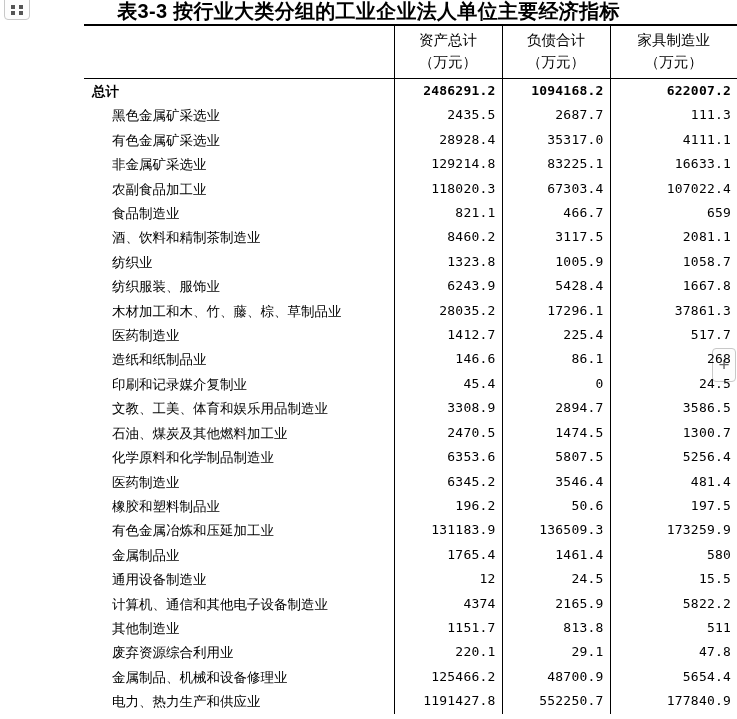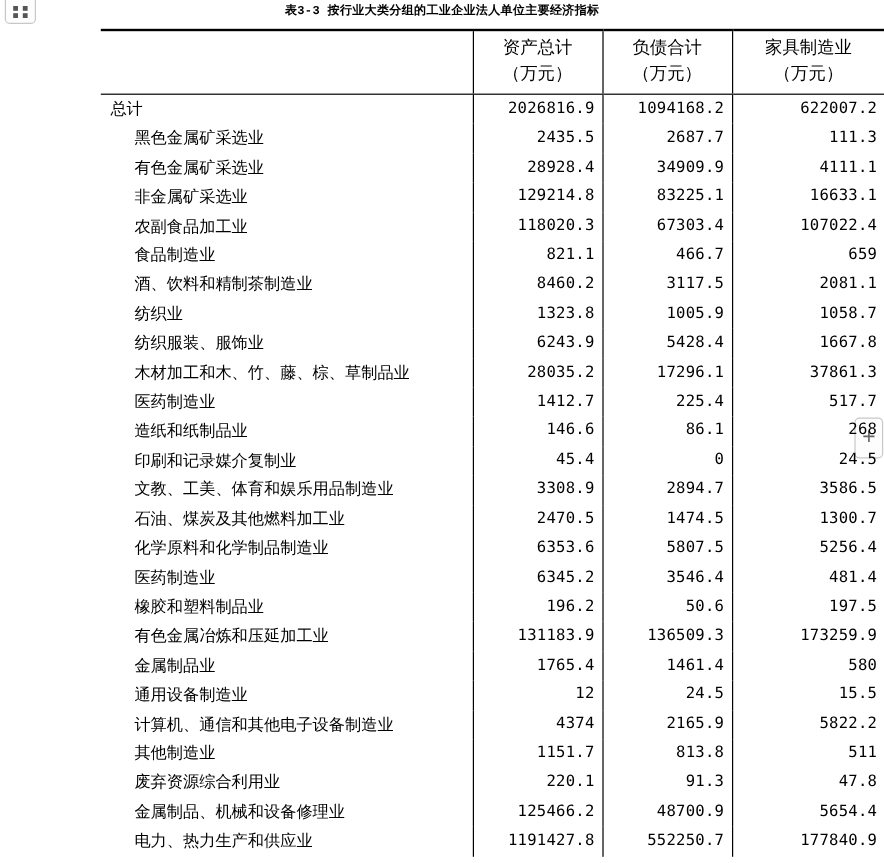--- a/index.html
+++ b/index.html
@@ -71,25 +71,25 @@
   
   #doc {
     position: absolute;
     left: 0;
     top: 0;
     width: 737px;
   }
   #caption {
     text-align: center;
     font-weight: bold;
-    font-size: 10px;
+    font-size: 20px;
     line-height: 20px;
     padding: 1px 0 3px 0;
     letter-spacing: 0.3px;
-    font-family: Liberation Mono, monospace;
+    font-family: Liberation Sans, sans-serif;
   }
 
   
   #tbl-wrap {
     margin: 0 0 0 84px;
     width: 653px;
   }
   table.stat {
     border-collapse: collapse;
     width: 653px;
@@ -125,21 +125,21 @@
     font-size: 13.5px;
   }
   table.stat tbody td.vline { border-left: 1px solid #000; }
   table.stat tbody td.num {
     text-align: right;
     font-family: "DejaVu Sans Mono", "Liberation Mono", monospace;
     font-size: 13px;
     letter-spacing: 0.2px;
   }
   table.stat tbody tr.total td {
-    font-weight: normal;
+    font-weight: bold;
   }
   table.stat tbody tr.total td.name { padding-left: 8px; }
   table.stat tbody td.name { padding-left: 28px; }
 </style>
 </head>
 <body>
 
 <div id="grip-chip">
   <span class="dots">
     <i></i>
@@ -178,34 +178,34 @@
           </th>
           <th class="vline">
             <span>家具制造业</span>
             <span class="unit">（万元）</span>
           </th>
         </tr>
       </thead>
       <tbody id="tbody">
           <tr class="total">
             <td class="name">总计</td>
-            <td class="num vline">2026816.9</td>
+            <td class="num vline">2486291.2</td>
             <td class="num vline">1094168.2</td>
             <td class="num vline">622007.2</td>
           </tr>
           <tr>
             <td class="name">黑色金属矿采选业</td>
             <td class="num vline">2435.5</td>
             <td class="num vline">2687.7</td>
             <td class="num vline">111.3</td>
           </tr>
           <tr>
             <td class="name">有色金属矿采选业</td>
             <td class="num vline">28928.4</td>
-            <td class="num vline">34909.9</td>
+            <td class="num vline">35317.0</td>
             <td class="num vline">4111.1</td>
           </tr>
           <tr>
             <td class="name">非金属矿采选业</td>
             <td class="num vline">129214.8</td>
             <td class="num vline">83225.1</td>
             <td class="num vline">16633.1</td>
           </tr>
           <tr>
             <td class="name">农副食品加工业</td>
@@ -317,21 +317,21 @@
           </tr>
           <tr>
             <td class="name">其他制造业</td>
             <td class="num vline">1151.7</td>
             <td class="num vline">813.8</td>
             <td class="num vline">511</td>
           </tr>
           <tr>
             <td class="name">废弃资源综合利用业</td>
             <td class="num vline">220.1</td>
-            <td class="num vline">91.3</td>
+            <td class="num vline">29.1</td>
             <td class="num vline">47.8</td>
           </tr>
           <tr>
             <td class="name">金属制品、机械和设备修理业</td>
             <td class="num vline">125466.2</td>
             <td class="num vline">48700.9</td>
             <td class="num vline">5654.4</td>
           </tr>
           <tr>
             <td class="name">电力、热力生产和供应业</td>

